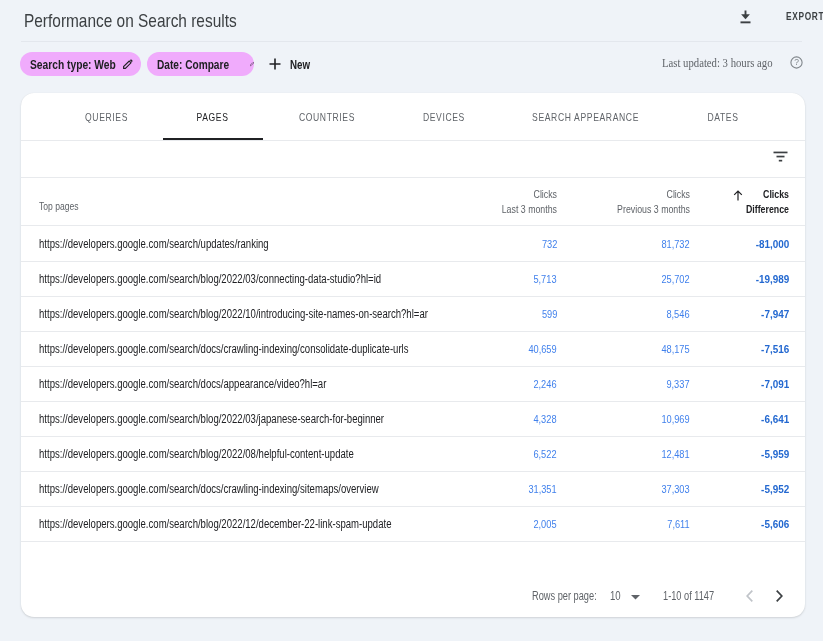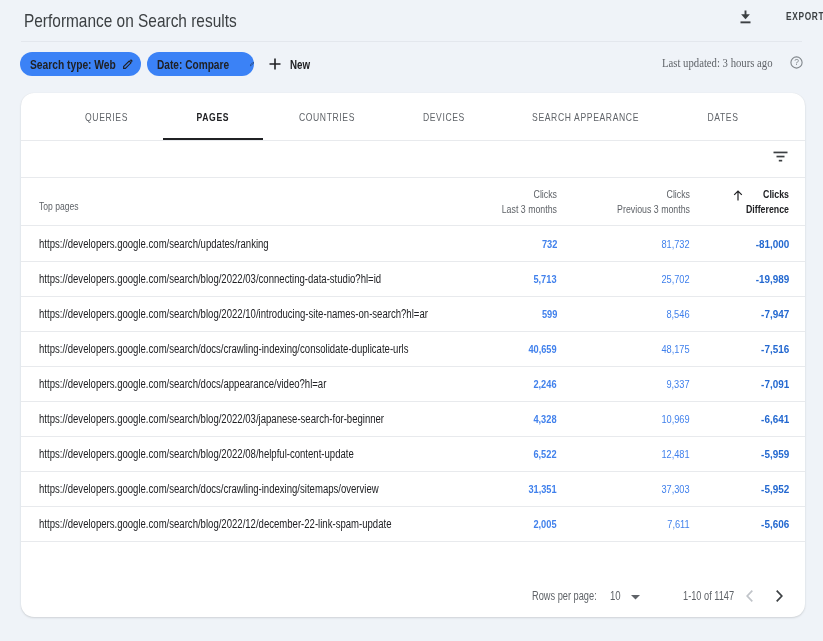--- a/index.html
+++ b/index.html
@@ -10,21 +10,21 @@
 
   
   .title { left:24px; top:11px; font-size:19px; line-height:19px; color:#3c4043; }
   .title .sx { transform:scaleX(0.812); transform-origin:0 0; }
   .exporticon { left:740px; top:10px; }
   .exporttxt { left:760px; top:11px; font-size:11px; line-height:11px; font-weight:700; letter-spacing:0.9px; color:#3c4043;margin-left:26px; }
   .exporttxt .sx { transform:scaleX(0.757); transform-origin:0 0; }
   .hdiv { left:21px; right:21px; top:41px; height:1px; background:#e3e7ed; }
 
   
-  .chip { top:52px; height:24px; background:#3b82f6; border-radius:12px; display:flex; align-items:center; padding-left:10px; }
+  .chip { top:52px; height:24px; background:#f0abfc; border-radius:12px; display:flex; align-items:center; padding-left:10px; }
   .chip .ct { font-size:12.5px; font-weight:700; color:#202124; }
   .chip1 { left:20px; width:121px; }
   .chip1 .ctw { width:86px; }
   .chip1 .ct { transform:scaleX(0.82); transform-origin:0 0; }
   .chip2 { left:147px; width:107px; }
   .chip2 .ctw { width:72px; margin-right:21px; }
   .chip2 .ct { transform:scaleX(0.81); transform-origin:0 0; }
   .chip1 .ctw { margin-right:7px; }
   .plusicon { left:269px; top:58px; }
   .newtxt { left:290px; top:59px; font-size:12.5px; line-height:12.5px; font-weight:700; color:#202124; }
@@ -35,21 +35,21 @@
 
   
   .card { left:21px; top:93px; width:784px; height:524px; background:#fff; border-radius:13px;
           box-shadow:0 1px 2px 0 rgba(60,64,67,.18), 0 0 1px 0 rgba(60,64,67,.10); }
 
   
   .tabs { display:flex; margin-left:29px; height:47px; align-items:stretch; width:721px; }
   .tabsborder { position:absolute; left:0; right:0; top:47px; height:1px; background:#e8eaed; }
   .tab { display:flex; align-items:center; justify-content:center; font-size:11px; letter-spacing:0.8px; color:#5f6368; position:relative; }
   .tab .sx { transform:scaleX(0.78); transform-origin:center; flex:none; }
-  .tab.active { color:#202124; font-weight:700;align-items:center; }
+  .tab.active { color:#202124; font-weight:400;align-items:center; }
   .tab.active::after { content:""; position:absolute; left:0; right:0; bottom:0; height:2.5px; background:#202124; }
 
   
   .filtericon { position:absolute; right:17px; top:58px; }
 
   
   .thead { position:absolute; left:0; top:84px; width:784px; height:49px; border-top:1px solid #e8eaed; border-bottom:1px solid #e8eaed; }
   .toppages { position:absolute; left:18px; top:23px; font-size:11px; line-height:11px; color:#5f6368; }
   .toppages .sx { transform:scaleX(0.78); transform-origin:0 0; }
   .h2 { position:absolute; top:9px; font-size:11px; line-height:14.5px; color:#5f6368; text-align:right; }
@@ -57,21 +57,21 @@
   .h2a { right:248px; width:100px; }
   .h2b { right:115px; width:120px; }
   .h2c { right:16px; width:80px; color:#202124; font-weight:700; }
   .sortarrow { position:absolute; left:712px; top:12px; }
 
   
   .tbody { position:absolute; left:0; top:134px; width:784px; }
   .trow { display:flex; height:35px; border-bottom:1px solid #e8eaed; align-items:center; padding-right:16px; }
   .trow .url { flex:1; min-width:0; padding-left:18px; font-size:12px; color:#202124; }
   .trow .url .sx { transform:scaleX(0.797); transform-origin:0 0; }
-  .c1 { width:110px; text-align:right;font-weight:bold; }
+  .c1 { width:110px; text-align:right; }
   .c2 { width:133px; text-align:right; }
   .c3 { width:99px; text-align:right; }
   .trow .n { font-size:11px; color:#4181ec; }
   .trow .n .sx { transform:scaleX(0.84); transform-origin:100% 0; }
   .trow .d { font-size:11px; color:#2368d0; font-weight:700; }
   .trow .d .sx { transform:scaleX(0.90); transform-origin:100% 0; }
 
   
   .tfoot { position:absolute; left:0; top:483px; width:665px; height:41px; font-size:12px; color:#5f6368;padding-left:27px; }
   .fi { position:absolute; top:14px; line-height:12px; }
@@ -212,21 +212,21 @@
         <div class="c2 n"><span class="sx">7,611</span></div>
         <div class="c3 d"><span class="sx">-5,606</span></div>
       </div>
     </div>
     <div class="tfoot">
       <span class="fi" style="left:511px"><span class="sx" style="transform:scaleX(0.77)">Rows per page:</span></span>
       <span class="fi" style="left:589px"><span class="sx" style="transform:scaleX(0.8)">10</span></span>
       <svg class="fi" style="left:610px; top:19px" width="9" height="4.5" viewBox="0 0 9 4.5">
         <path d="M0 0 L9 0 L4.5 4.5 Z" fill="#5f6368"></path>
       </svg>
-      <span class="fi" style="left:662px"><span class="sx" style="transform:scaleX(0.768)">1-10 of 1147</span></span>
+      <span class="fi" style="left:642px"><span class="sx" style="transform:scaleX(0.768)">1-10 of 1147</span></span>
       <svg class="fi" style="left:724px; top:13px" width="9" height="14" viewBox="0 0 9 14">
         <path d="M7.3 1.7 L2.2 7 L7.3 12.3" fill="none" stroke="#c0c4c9" stroke-width="1.7"></path>
       </svg>
       <svg class="fi" style="left:754px; top:13px" width="9" height="14" viewBox="0 0 9 14">
         <path d="M1.7 1.7 L6.8 7 L1.7 12.3" fill="none" stroke="#3c4043" stroke-width="1.7"></path>
       </svg>
     </div>
   </div>
 
 </body></html>

